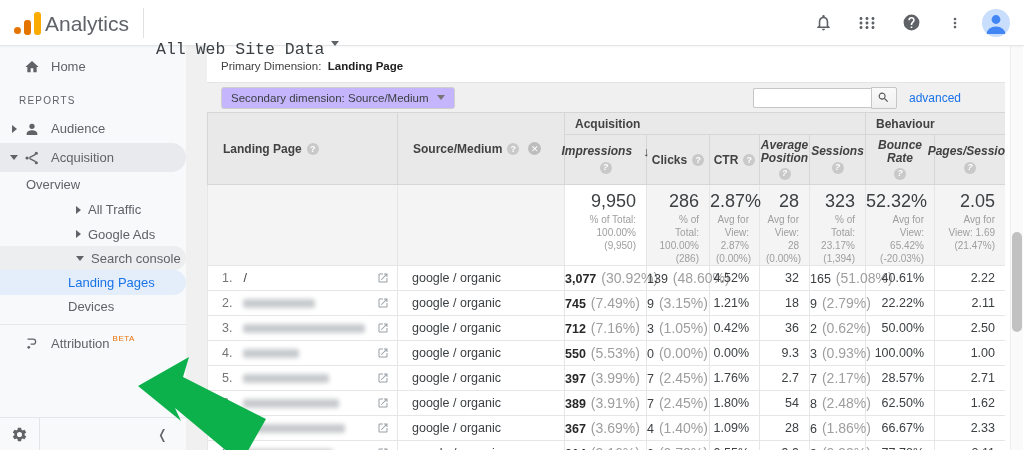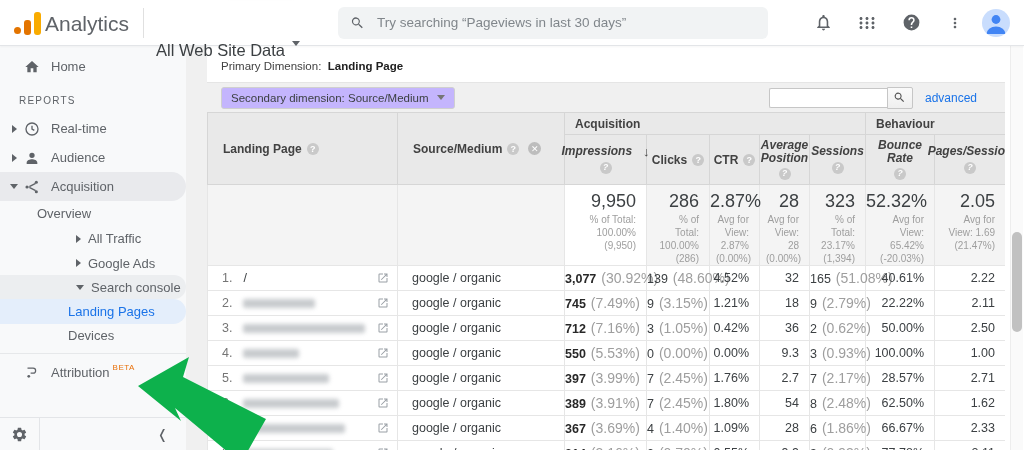--- a/index.html
+++ b/index.html
@@ -10,62 +10,62 @@
   .topbar { height:46px; display:flex; align-items:center; border-bottom:1px solid #e3e5e8; box-shadow:0 1px 2px rgba(0,0,0,.04); position:relative; background:#fff; z-index:5; }
   .logo-wrap { display:flex; align-items:flex-end; gap:3px; margin-left:14px; height:24px; }
   .logo-dot { width:7px; height:7px; border-radius:50%; background:#e37400; margin-bottom:1px; }
   .logo-bar-mid { width:7px; height:15px; border-radius:3px; background:#e37400; }
   .logo-bar-tall { width:7px; height:23px; border-radius:3px; background:#f9ab00; }
   .logo-text { font-size:21px; color:#5f6368; margin-left:4px; margin-bottom:-2px; }
   .hdr-divider { width:1px; height:30px; background:#e0e0e0; margin:0 12px 0 14px; }
   .acct { display:flex; flex-direction:column; justify-content:center; line-height:1.15;gap:44px; }
   .acct-top { font-size:10.5px; color:#5f6368; display:flex; align-items:center; gap:4px; }
   .blur-chip { display:inline-block; height:9px; border-radius:2px; background:#adb2b8; filter:blur(2px); opacity:.8; }
-  .acct-bottom { font-size:16.5px; color:#3c4043; display:flex; gap:7px; }
+  .acct-bottom { font-size:16.5px; color:#3c4043; display:flex; gap:7px;font-family:Liberation Mono, monospace; }
   .caret-down { width:0; height:0; border-left:4px solid transparent; border-right:4px solid transparent; border-top:5px solid #5f6368; }
   .hdr-search { margin-left:38px; width:430px; height:32px; background:#f1f3f4; border-radius:6px; display:flex; align-items:center; padding:0 12px; gap:12px; }
   .hdr-search input { border:none; outline:none; background:transparent; font-size:13.5px; color:#3c4043; width:100%; font-family:inherit; }
   .hdr-search input::placeholder { color:#80868b; }
   .hdr-icons { margin-left:auto; display:flex; align-items:center; gap:10px; padding-right:14px; }
   .icon-btn { width:34px; height:34px; border-radius:50%; display:flex; align-items:center; justify-content:center; }
   .avatar { width:28px; height:28px; border-radius:50%; background:#c9ddfd; overflow:hidden; display:flex; align-items:center; justify-content:center; }
 
   
   .body-wrap { display:flex; height:404px; position:relative; }
 
   
   .sidebar { width:186px; min-width:186px; background:#f8f9fa; display:flex; flex-direction:column; font-size:13px; color:#5f6368; position:relative; }
   .sb-item { display:flex; align-items:center; height:29px; cursor:pointer; position:relative; }
   .sb-caret { width:10px; margin-left:9px; display:flex; justify-content:center; }
   .tri-r { width:0; height:0; border-top:4px solid transparent; border-bottom:4px solid transparent; border-left:5px solid #5f6368; }
   .tri-d { width:0; height:0; border-left:4px solid transparent; border-right:4px solid transparent; border-top:5px solid #5f6368; }
   .sb-ic { width:18px; margin-left:4px; display:flex; justify-content:center; }
   .sb-label { margin-left:10px; white-space:nowrap; }
   .sb-section { font-size:10px; letter-spacing:1.2px; color:#5f6368; padding-left:19px; margin:14px 0 8px; }
-  .sb-sub { padding-left:37px; height:25px; display:flex; align-items:center; cursor:pointer; }
+  .sb-sub { padding-left:26px; height:25px; display:flex; align-items:center; cursor:pointer; }
   .sb-sub2 { padding-left:68px; height:23px; display:flex; align-items:center; cursor:pointer; }
   .sb-sub-caret { display:flex; align-items:center; gap:7px; padding-left:76px; height:25px; cursor:pointer; }
   .sel-gray { background:#e9eaed; border-radius:0 16px 16px 0; }
   .sel-gray2 { background:#eceef0; border-radius:0 16px 16px 0; }
   .sel-blue { background:#e4eefb; border-radius:0 16px 16px 0; color:#1a73e8; }
   .sb-divider { height:1px; background:#e6e8ea; margin:6px 0; }
   .beta { font-size:8px; color:#e8710a; letter-spacing:.5px; margin-left:3px; margin-top:-9px; }
   .sb-footer { margin-top:auto; border-top:1px solid #e3e5e8; height:33px; display:flex; align-items:center; }
   .sb-footer .gearbox { width:40px; display:flex; justify-content:center; border-right:1px solid #e3e5e8; height:100%; align-items:center; }
   .collapse-ch { margin-left:auto; padding-right:18px; color:#5f6368; font-size:13px; cursor:pointer; }
 
   
   .main { flex:1; position:relative; background:#fff; overflow:hidden; }
   .left-strip { position:absolute; left:0; top:0; width:21px; height:100%; background:#f0f0f0; }
   .panel { margin:4px 19px 0 21px; background:#fff; height:400px; overflow:hidden; }
   .dim-line { padding:10px 0 0 14px; font-size:11.5px; color:#424242; height:26px; }
   .dim-line b { color:#212121; }
   .toolbar { height:30px; background:#f0f0f0; border-top:1px solid #e5e5e5; display:flex; align-items:center; position:relative; margin-top:6px; }
   .sec-dim-btn { margin-left:14px; background:#c4b5fd; border:1px solid #cfcfcf; border-radius:3px; height:22px; display:flex; align-items:center; gap:8px; padding:0 9px; font-size:11.5px; color:#3c4043; cursor:pointer; }
-  .tb-right { position:absolute; right:28px; display:flex; align-items:center; }
+  .tb-right { position:absolute; right:44px; display:flex; align-items:center; }
   .tb-search-input { width:118px; height:20px; border:1px solid #c6c6c6; border-right:none; border-radius:2px 0 0 2px; outline:none; padding:0 5px; font-family:inherit; font-size:12px; }
   .tb-search-btn { width:26px; height:22px; border:1px solid #c6c6c6; border-radius:0 2px 2px 0; background:linear-gradient(#fafafa,#efefef); display:flex; align-items:center; justify-content:center; cursor:pointer; }
   .tb-advanced { font-size:12px; color:#1a73e8; margin-left:12px; cursor:pointer; }
 
   
   table { border-collapse:collapse; table-layout:fixed; width:798px; font-size:12.5px; }
   thead th { background:#e9e9e9; border:1px solid #d6d6d6; font-weight:bold; color:#424242; }
   th.group-h { height:22px; font-size:12px; text-align:left; padding-left:10px; }
   th.col-h { height:50px; font-size:12px; vertical-align:middle; }
   th.dim-h { text-align:left; padding-left:15px; font-size:12px; }
@@ -115,26 +115,20 @@
     <div class="acct-top">
       <span>All accounts</span>
       <span>&gt;</span>
       <span class="blur-chip" style="width:68px"></span>
     </div>
     <div class="acct-bottom">
       <span>All Web Site Data</span>
       <span class="caret-down"></span>
     </div>
   </div>
-  <div class="hdr-search">
-    <svg width="16" height="16" viewBox="0 0 24 24">
-        <path fill="#5f6368" d="M15.5 14h-.8l-.3-.3a6.5 6.5 0 1 0-.7.7l.3.3v.8l5 5 1.5-1.5-5-5zm-6 0a4.5 4.5 0 1 1 0-9 4.5 4.5 0 0 1 0 9z"></path>
-      </svg>
-    <input type="text" placeholder="Try searching “Pageviews in last 30 days”" style="">
-  </div>
   <div class="hdr-icons">
     <div class="icon-btn">
       <svg class="gi" width="19" height="19" viewBox="0 0 24 24">
           <path d="M12 22c1.1 0 2-.9 2-2h-4c0 1.1.9 2 2 2zm6-6v-5c0-3.07-1.64-5.64-4.5-6.32V4c0-.83-.67-1.5-1.5-1.5s-1.5.67-1.5 1.5v.68C7.63 5.36 6 7.92 6 11v5l-2 2v1h16v-1l-2-2zm-2 1H8v-6c0-2.48 1.51-4.5 4-4.5s4 2.02 4 4.5v6z"></path>
         </svg>
     </div>
     <div class="icon-btn">
       <svg class="gi" width="18" height="18" viewBox="0 0 24 24">
           <path d="M4 8c1.1 0 2-.9 2-2s-.9-2-2-2-2 .9-2 2 .9 2 2 2zm8 0c1.1 0 2-.9 2-2s-.9-2-2-2-2 .9-2 2 .9 2 2 2zm8 0c1.1 0 2-.9 2-2s-.9-2-2-2-2 .9-2 2 .9 2 2 2zM4 14c1.1 0 2-.9 2-2s-.9-2-2-2-2 .9-2 2 .9 2 2 2zm8 0c1.1 0 2-.9 2-2s-.9-2-2-2-2 .9-2 2 .9 2 2 2zm8 0c1.1 0 2-.9 2-2s-.9-2-2-2-2 .9-2 2 .9 2 2 2zM4 20c1.1 0 2-.9 2-2s-.9-2-2-2-2 .9-2 2 .9 2 2 2zm8 0c1.1 0 2-.9 2-2s-.9-2-2-2-2 .9-2 2 .9 2 2 2zm8 0c1.1 0 2-.9 2-2s-.9-2-2-2-2 .9-2 2 .9 2 2 2z"></path>
         </svg>
@@ -165,32 +159,20 @@
     <div class="sb-item">
       <span class="sb-caret"></span>
       <span class="sb-ic">
           <svg class="gi" width="16" height="16" viewBox="0 0 24 24">
             <path d="M10 20v-6h4v6h5v-8h3L12 3 2 12h3v8z"></path>
           </svg>
         </span>
       <span class="sb-label">Home</span>
     </div>
     <div class="sb-section">REPORTS</div>
-    <div class="sb-item">
-      <span class="sb-caret">
-          <span class="tri-r"></span>
-        </span>
-      <span class="sb-ic">
-          <svg width="16" height="16" viewBox="0 0 24 24" fill="none" stroke="#5f6368" stroke-width="2">
-            <circle cx="12" cy="12" r="9"></circle>
-            <path d="M12 7v5l3.5 2"></path>
-          </svg>
-        </span>
-      <span class="sb-label">Real-time</span>
-    </div>
     <div class="sb-item">
       <span class="sb-caret">
           <span class="tri-r"></span>
         </span>
       <span class="sb-ic">
           <svg class="gi" width="16" height="16" viewBox="0 0 24 24">
             <path d="M12 12a4 4 0 1 0 0-8 4 4 0 0 0 0 8zm0 2c-3.33 0-8 1.67-8 5v2h16v-2c0-3.33-4.67-5-8-5z"></path>
           </svg>
         </span>
       <span class="sb-label">Audience</span>

